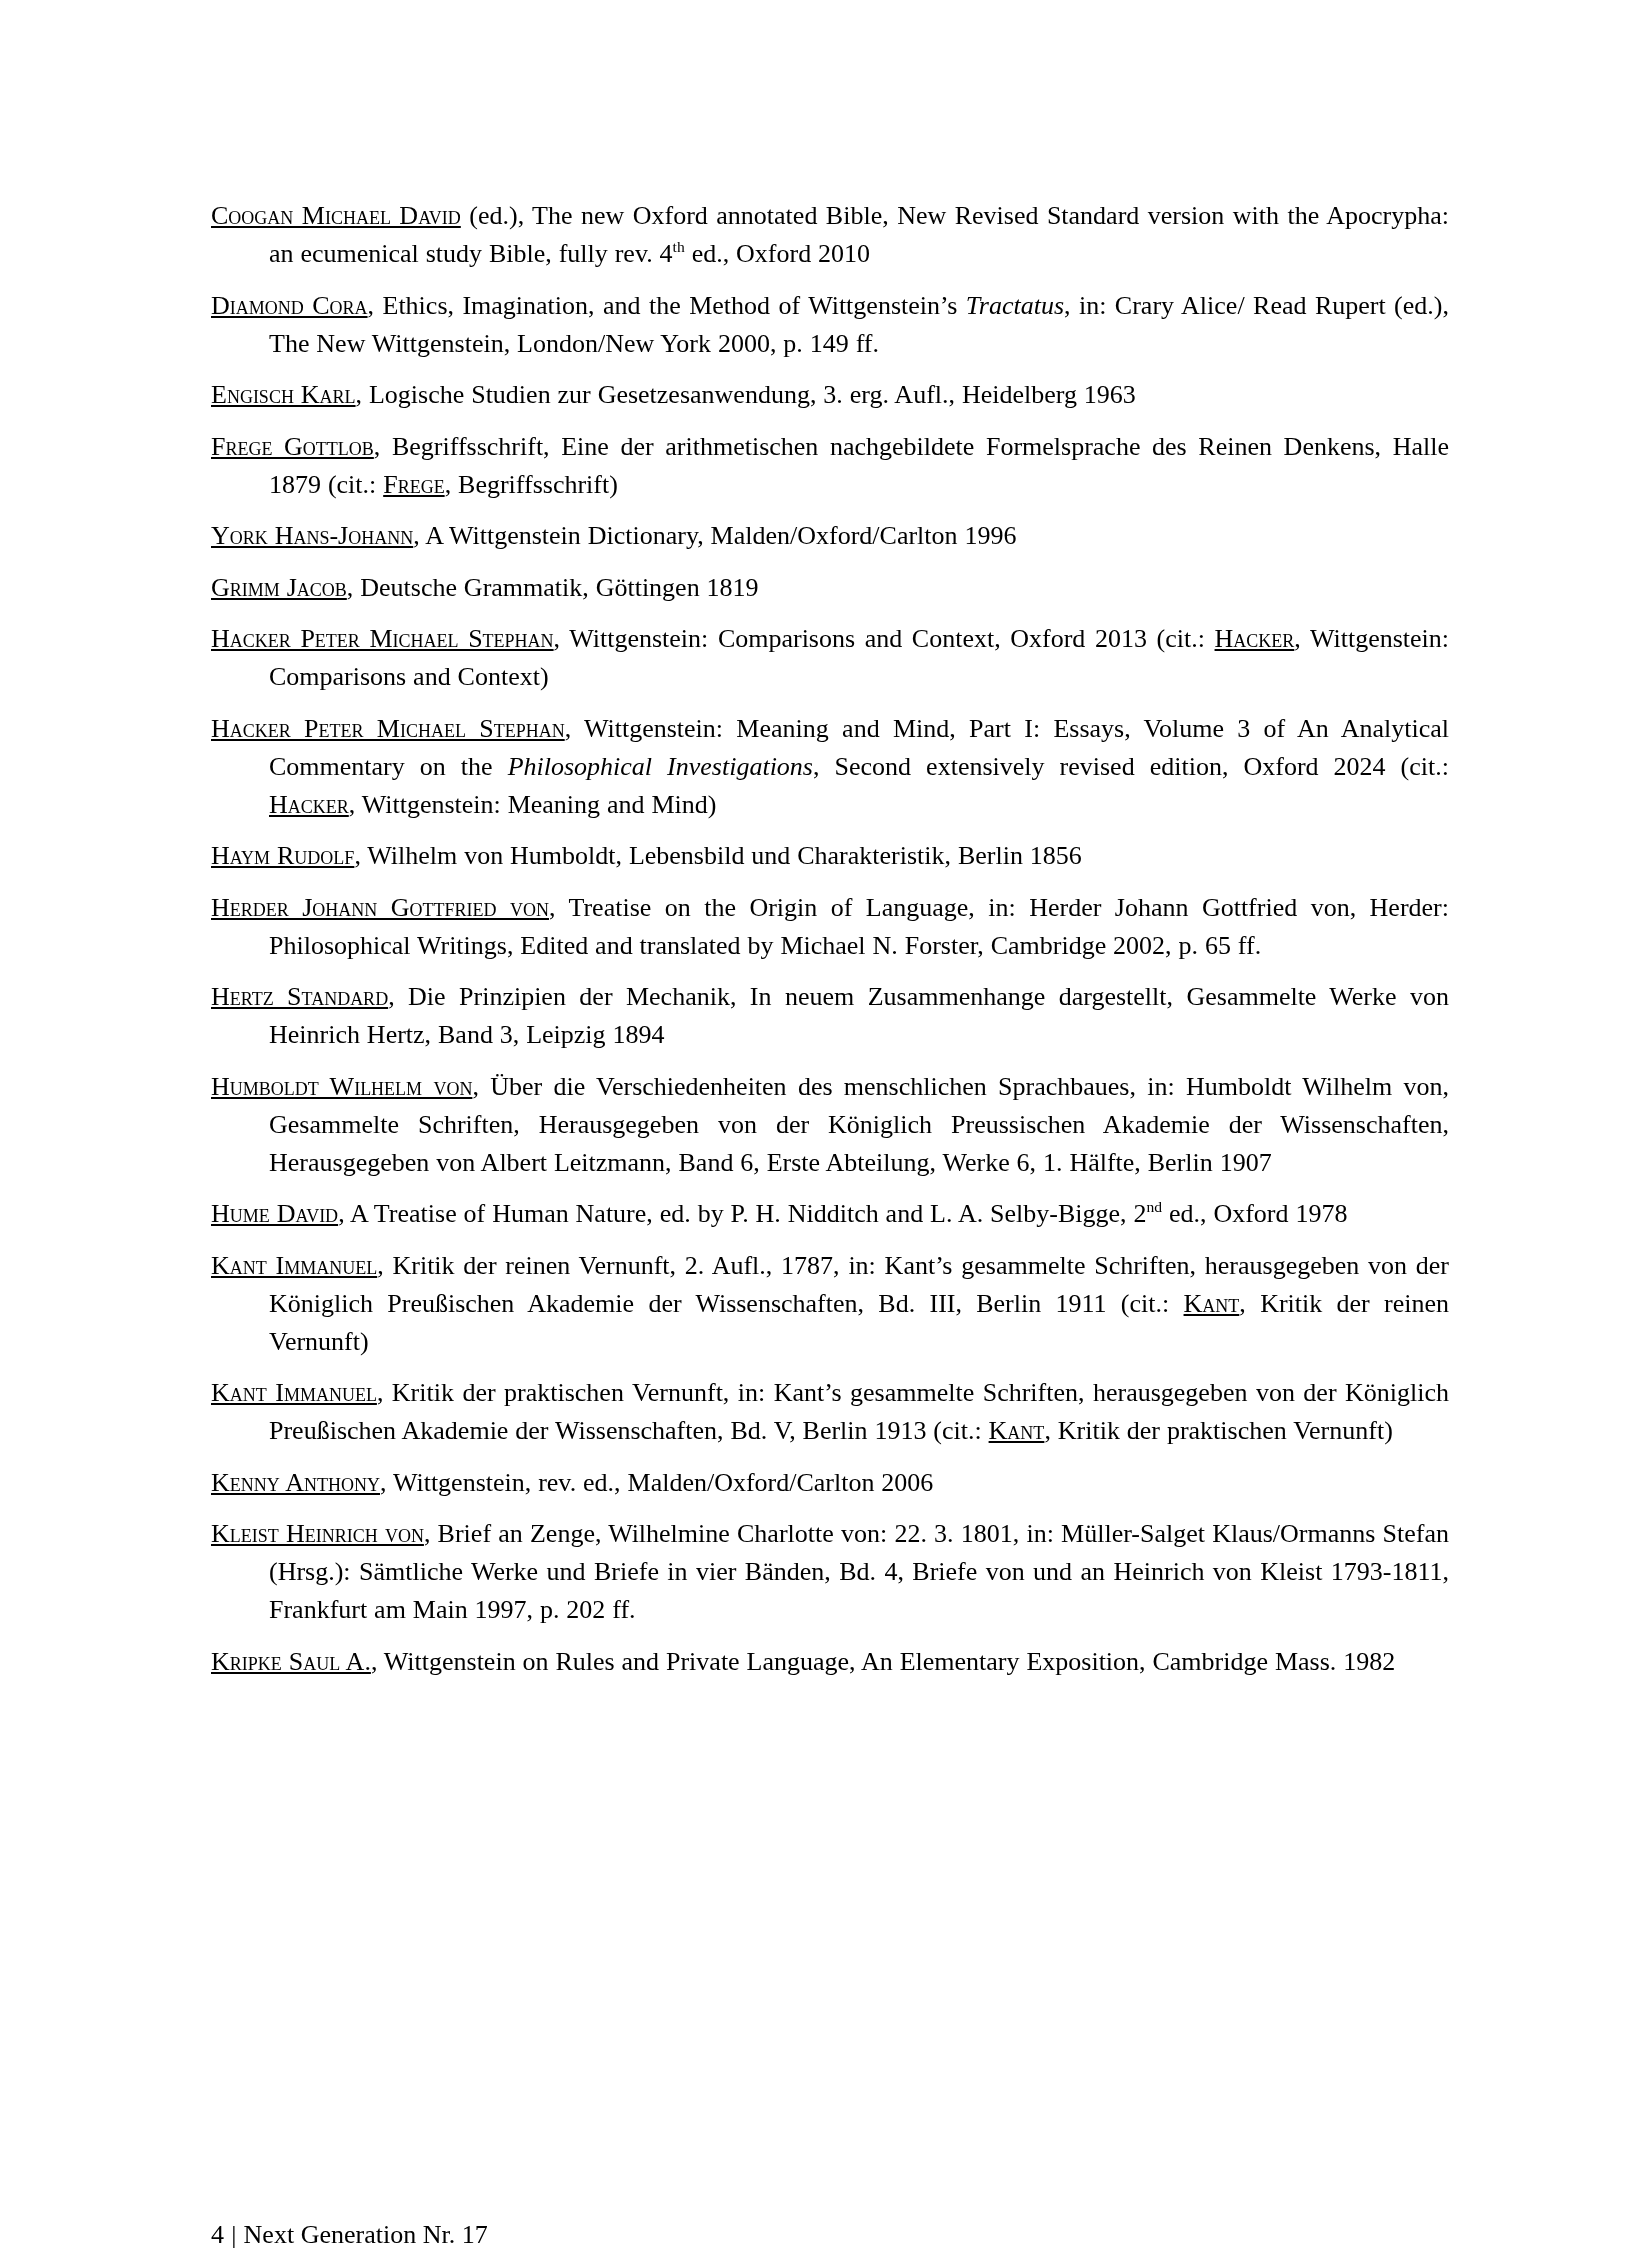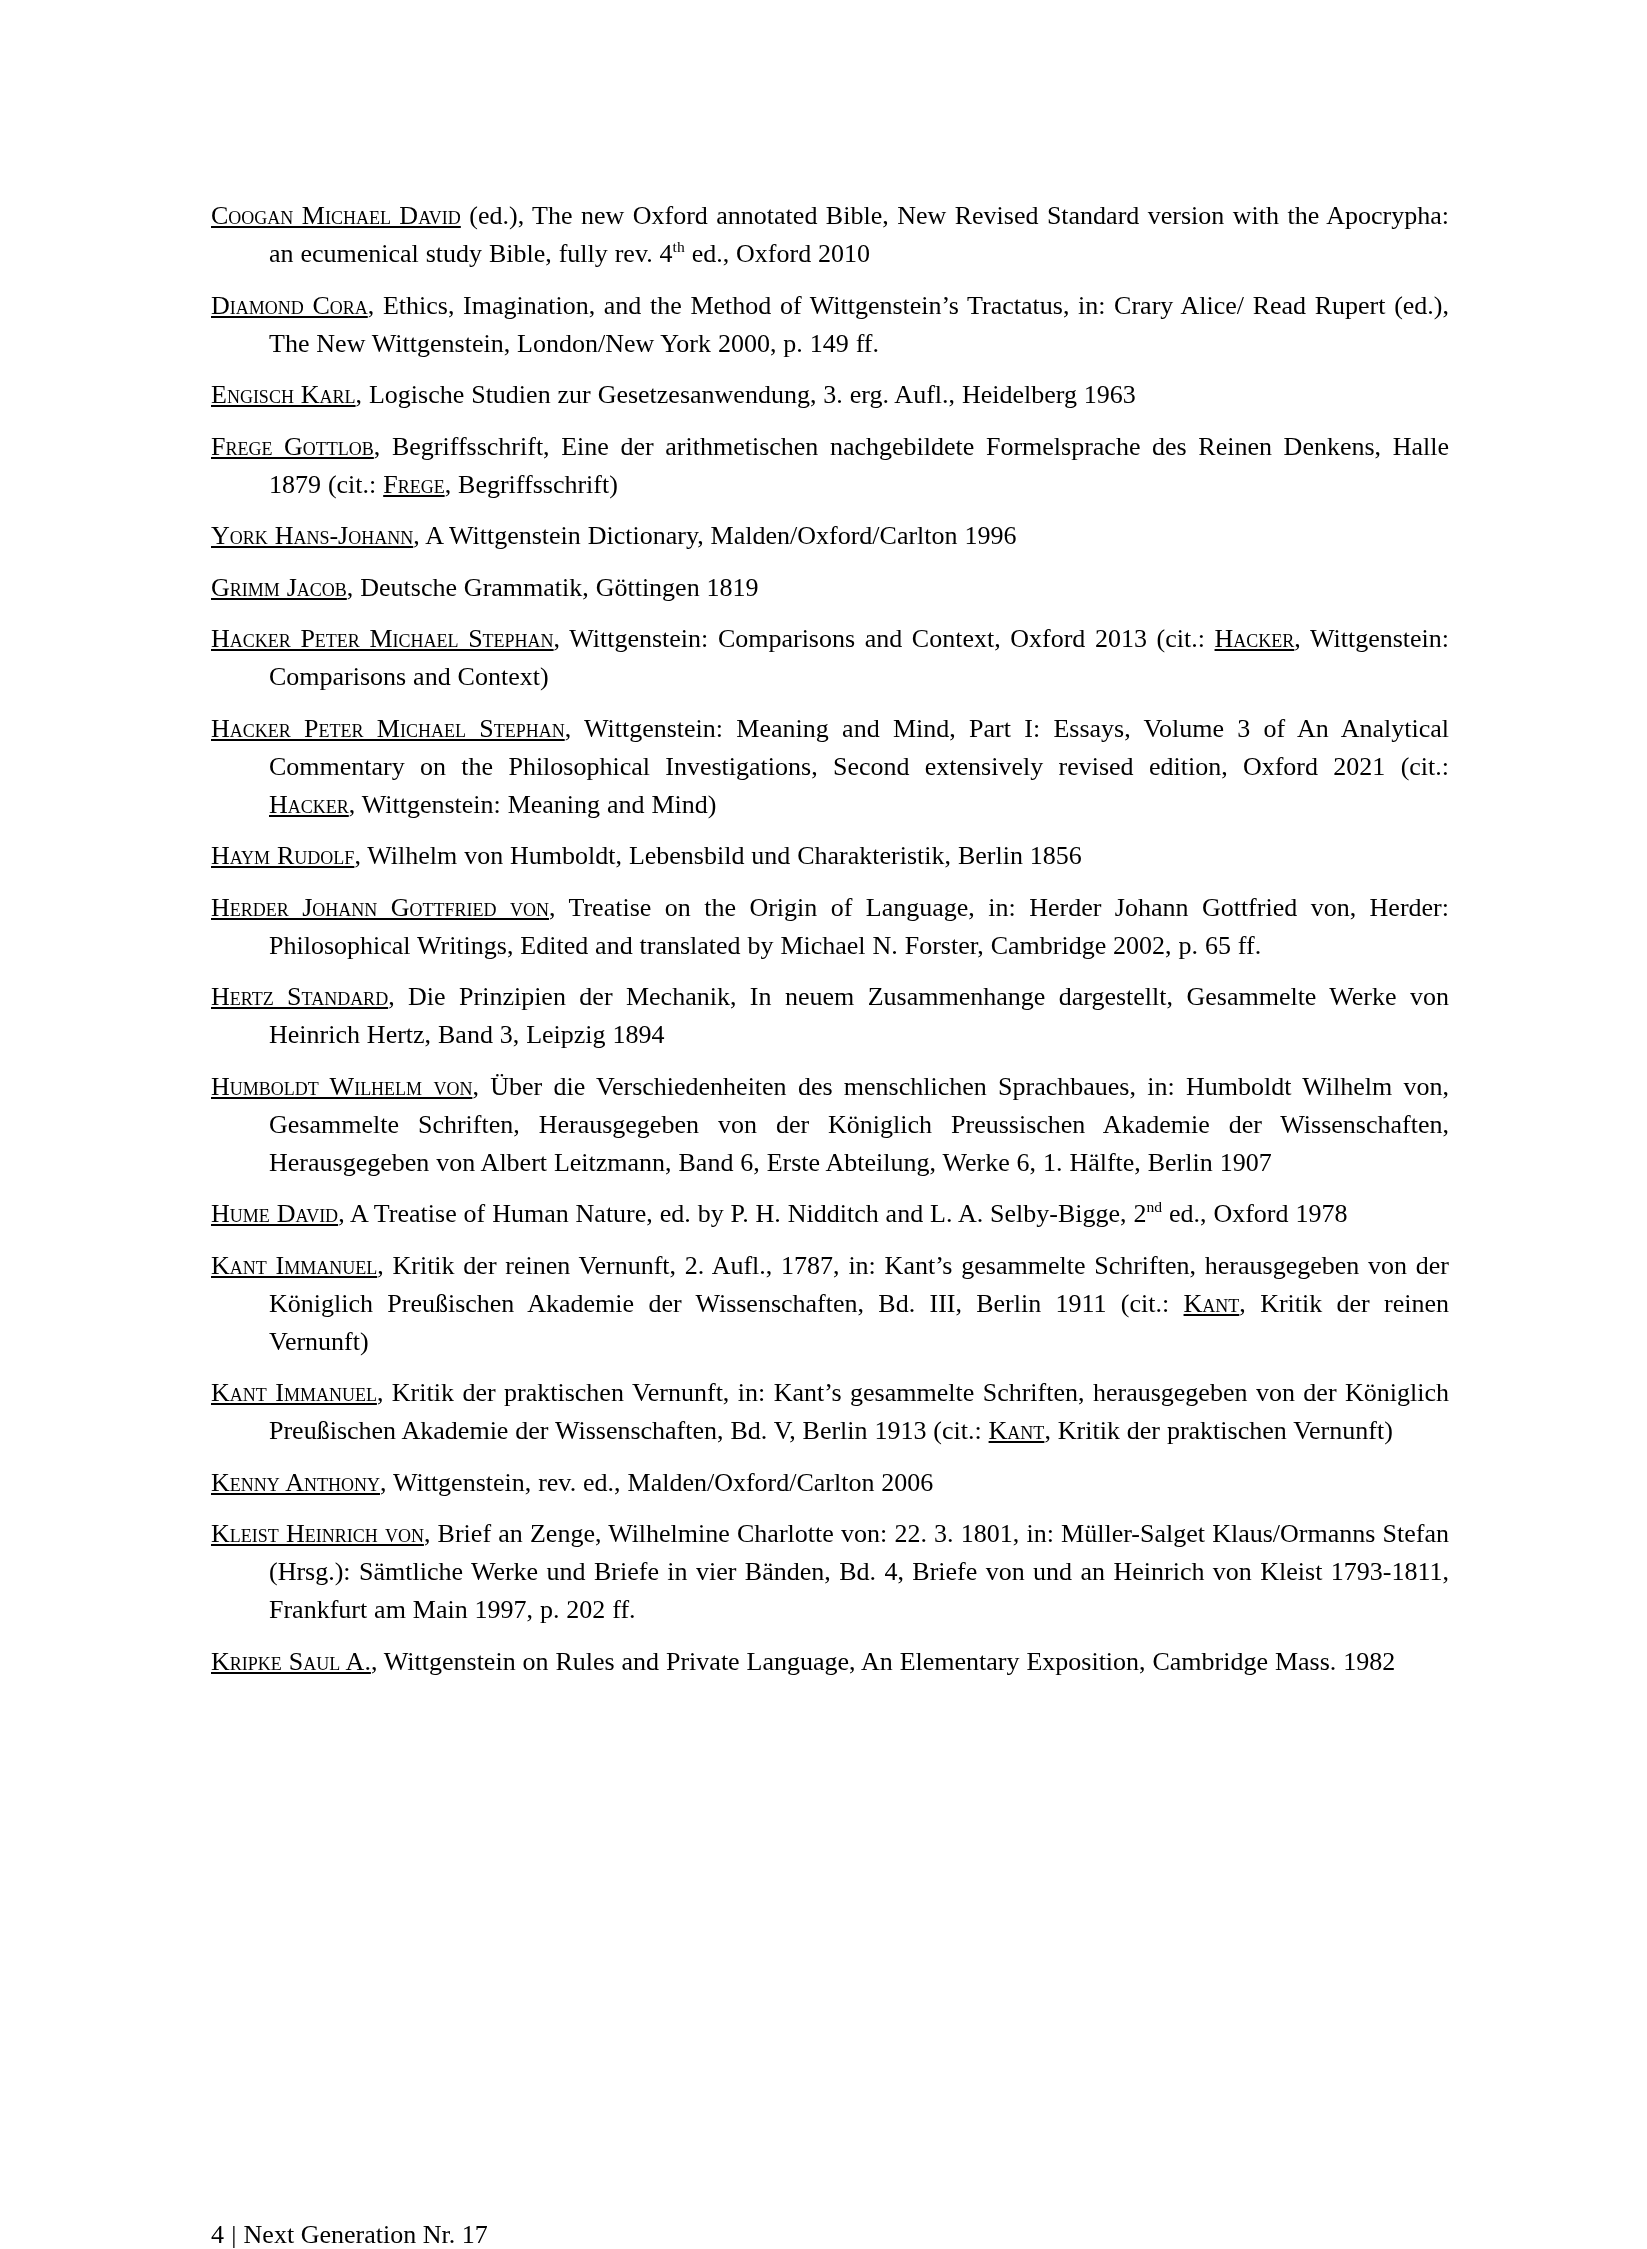--- a/index.html
+++ b/index.html
@@ -26,21 +26,21 @@
     margin: 0 0 13.5px 0;
     font-size: 26px;
     line-height: 38px;
     text-align: justify;
     padding-left: 58px;
     text-indent: -58px;
     hyphens: manual;
     word-spacing: 0.4px;
   }
   .sc  { font-variant: small-caps; text-decoration: underline; }
-  .i   { }
+  .i   { font-style: italic; }
   .sup { vertical-align: super; font-size: 60%; line-height: 0; }
   .footer {
     position: absolute;
     left: 211px;
     top: 2216px;
     font-size: 26px;
     line-height: 38px;
     white-space: nowrap;
   }
   .footer .sep { margin: 0 7.2px; }
@@ -50,21 +50,21 @@
 
 <div class="page">
   <div class="bib-list">
       <p class="entry"><span class="sc">Coogan Michael David</span><span> (ed.), The new Oxford annotated Bible, New Revised Standard version with the Apocrypha: an ecumenical study Bible, fully rev. 4</span><span class="sup">th</span><span> ed., Oxford 2010</span></p>
       <p class="entry"><span class="sc">Diamond Cora</span><span>, Ethics, Imagination, and the Method of Wittgenstein’s </span><span class="i">Tractatus</span><span>, in: Crary Alice/ Read Rupert (ed.), The New Wittgenstein, London/New York 2000, p. 149 ff.</span></p>
       <p class="entry"><span class="sc">Engisch Karl</span><span>, Logische Studien zur Gesetzesanwendung, 3. erg. Aufl., Heidelberg 1963</span></p>
       <p class="entry"><span class="sc">Frege Gottlob</span><span>, Begriffsschrift, Eine der arithmetischen nachgebildete Formelsprache des Reinen Denkens, Halle 1879 (cit.: </span><span class="sc">Frege</span><span>, Begriffsschrift)</span></p>
       <p class="entry"><span class="sc">York Hans-Johann</span><span>, A Wittgenstein Dictionary, Malden/Oxford/Carlton 1996</span></p>
       <p class="entry"><span class="sc">Grimm Jacob</span><span>, Deutsche Grammatik, Göttingen 1819</span></p>
       <p class="entry"><span class="sc">Hacker Peter Michael Stephan</span><span>, Wittgenstein: Comparisons and Context, Oxford 2013 (cit.: </span><span class="sc">Hacker</span><span>, Wittgenstein: Comparisons and Context)</span></p>
-      <p class="entry"><span class="sc">Hacker Peter Michael Stephan</span><span>, Wittgenstein: Meaning and Mind, Part I: Essays, Volume 3 of An Analytical Commentary on the </span><span class="i">Philosophical Investigations</span><span>, Second extensively revised edi­tion, Oxford 2021 (cit.: </span><span class="sc">Hacker</span><span>, Wittgenstein: Meaning and Mind)</span></p>
+      <p class="entry"><span class="sc">Hacker Peter Michael Stephan</span><span>, Wittgenstein: Meaning and Mind, Part I: Essays, Volume 3 of An Analytical Commentary on the </span><span class="i">Philosophical Investigations</span><span>, Second extensively revised edi­tion, Oxford 2024 (cit.: </span><span class="sc">Hacker</span><span>, Wittgenstein: Meaning and Mind)</span></p>
       <p class="entry"><span class="sc">Haym Rudolf</span><span>, Wilhelm von Humboldt, Lebensbild und Charakteristik, Berlin 1856</span></p>
       <p class="entry"><span class="sc">Herder Johann Gottfried von</span><span>, Treatise on the Origin of Language, in: Herder Johann Gottfried von, Herder: Philosophical Writings, Edited and translated by Michael N. Forster, Cambridge 2002, p. 65 ff.</span></p>
       <p class="entry"><span class="sc">Hertz Standard</span><span>, Die Prinzipien der Mechanik, In neuem Zusammenhange dargestellt, Gesam­melte Werke von Heinrich Hertz, Band 3, Leipzig 1894</span></p>
       <p class="entry"><span class="sc">Humboldt Wilhelm von</span><span>, Über die Verschiedenheiten des menschlichen Sprachbaues, in: Hum­boldt Wilhelm von, Gesammelte Schriften, Herausgegeben von der Königlich Preussischen Akademie der Wissenschaften, Herausgegeben von Albert Leitzmann, Band 6, Erste Abteilung, Werke 6, 1. Hälfte, Berlin 1907</span></p>
       <p class="entry"><span class="sc">Hume David</span><span>, A Treatise of Human Nature, ed. by P. H. Nidditch and L. A. Selby-Bigge, 2</span><span class="sup">nd</span><span> ed., Ox­ford 1978</span></p>
       <p class="entry"><span class="sc">Kant Immanuel</span><span>, Kritik der reinen Vernunft, 2. Aufl., 1787, in: Kant’s gesammelte Schriften, her­ausgegeben von der Königlich Preußischen Akademie der Wissenschaften, Bd. III, Berlin 1911 (cit.: </span><span class="sc">Kant</span><span>, Kritik der reinen Vernunft)</span></p>
       <p class="entry"><span class="sc">Kant Immanuel</span><span>, Kritik der praktischen Vernunft, in: Kant’s gesammelte Schriften, herausgegeben von der Königlich Preußischen Akademie der Wissenschaften, Bd. V, Berlin 1913 (cit.: </span><span class="sc">Kant</span><span>, Kritik der praktischen Vernunft)</span></p>
       <p class="entry"><span class="sc">Kenny Anthony</span><span>, Wittgenstein, rev. ed., Malden/Oxford/Carlton 2006</span></p>
       <p class="entry"><span class="sc">Kleist Heinrich von</span><span>, Brief an Zenge, Wilhelmine Charlotte von: 22. 3. 1801, in: Müller-Salget Klaus/Ormanns Stefan (Hrsg.): Sämtliche Werke und Briefe in vier Bänden, Bd. 4, Briefe von und an Heinrich von Kleist 1793-1811, Frankfurt am Main 1997, p. 202 ff.</span></p>
       <p class="entry"><span class="sc">Kripke Saul A.</span><span>, Wittgenstein on Rules and Private Language, An Elementary Exposition, Cam­bridge Mass. 1982</span></p>

